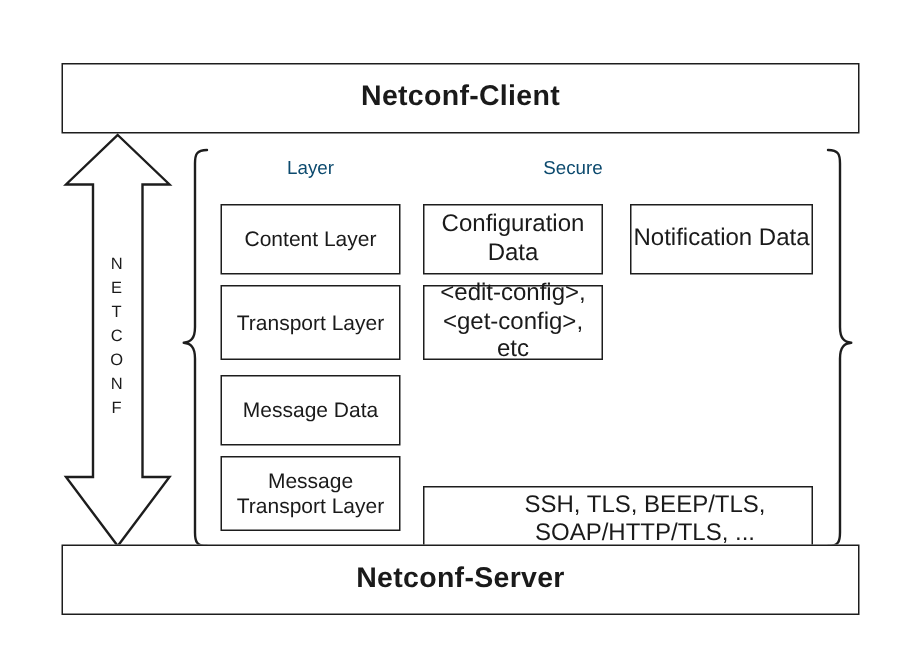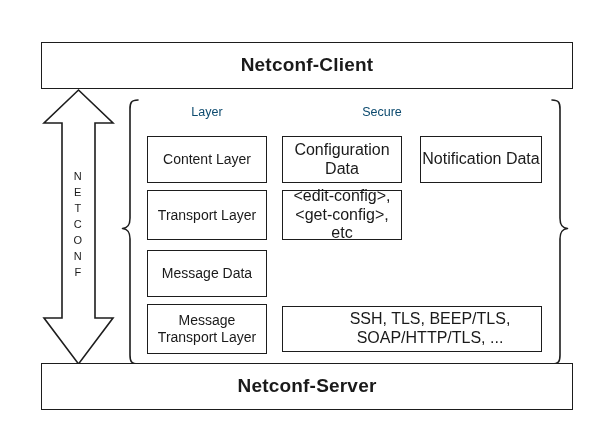--- a/index.html
+++ b/index.html
@@ -66,21 +66,21 @@
   .ex-box { font-size: 16px; }
   .ex-col1 { left: 282px; width: 120px; }
   .ex-col2 { left: 420px; width: 122px; }
   .ex-wide { left: 282px; width: 260px; }
 
   
   .row1 { top: 136px; height: 47px; }
   .row2 { top: 190px; height: 50px; }
   .row3 { top: 250px; height: 47px; }
   .row4 { top: 304px; height: 50px; }
-  .row4b{ top: 306px; height: 46px; padding-left: 36px; }
+  .row4b{ top: 324px; height: 46px; padding-left: 36px; }
 
   
   #vector-layer {
     position: absolute;
     left: 0; top: 0;
     width: 600px;
     height: 438px;
     pointer-events: none;
   }
   #vector-layer .stroke {

